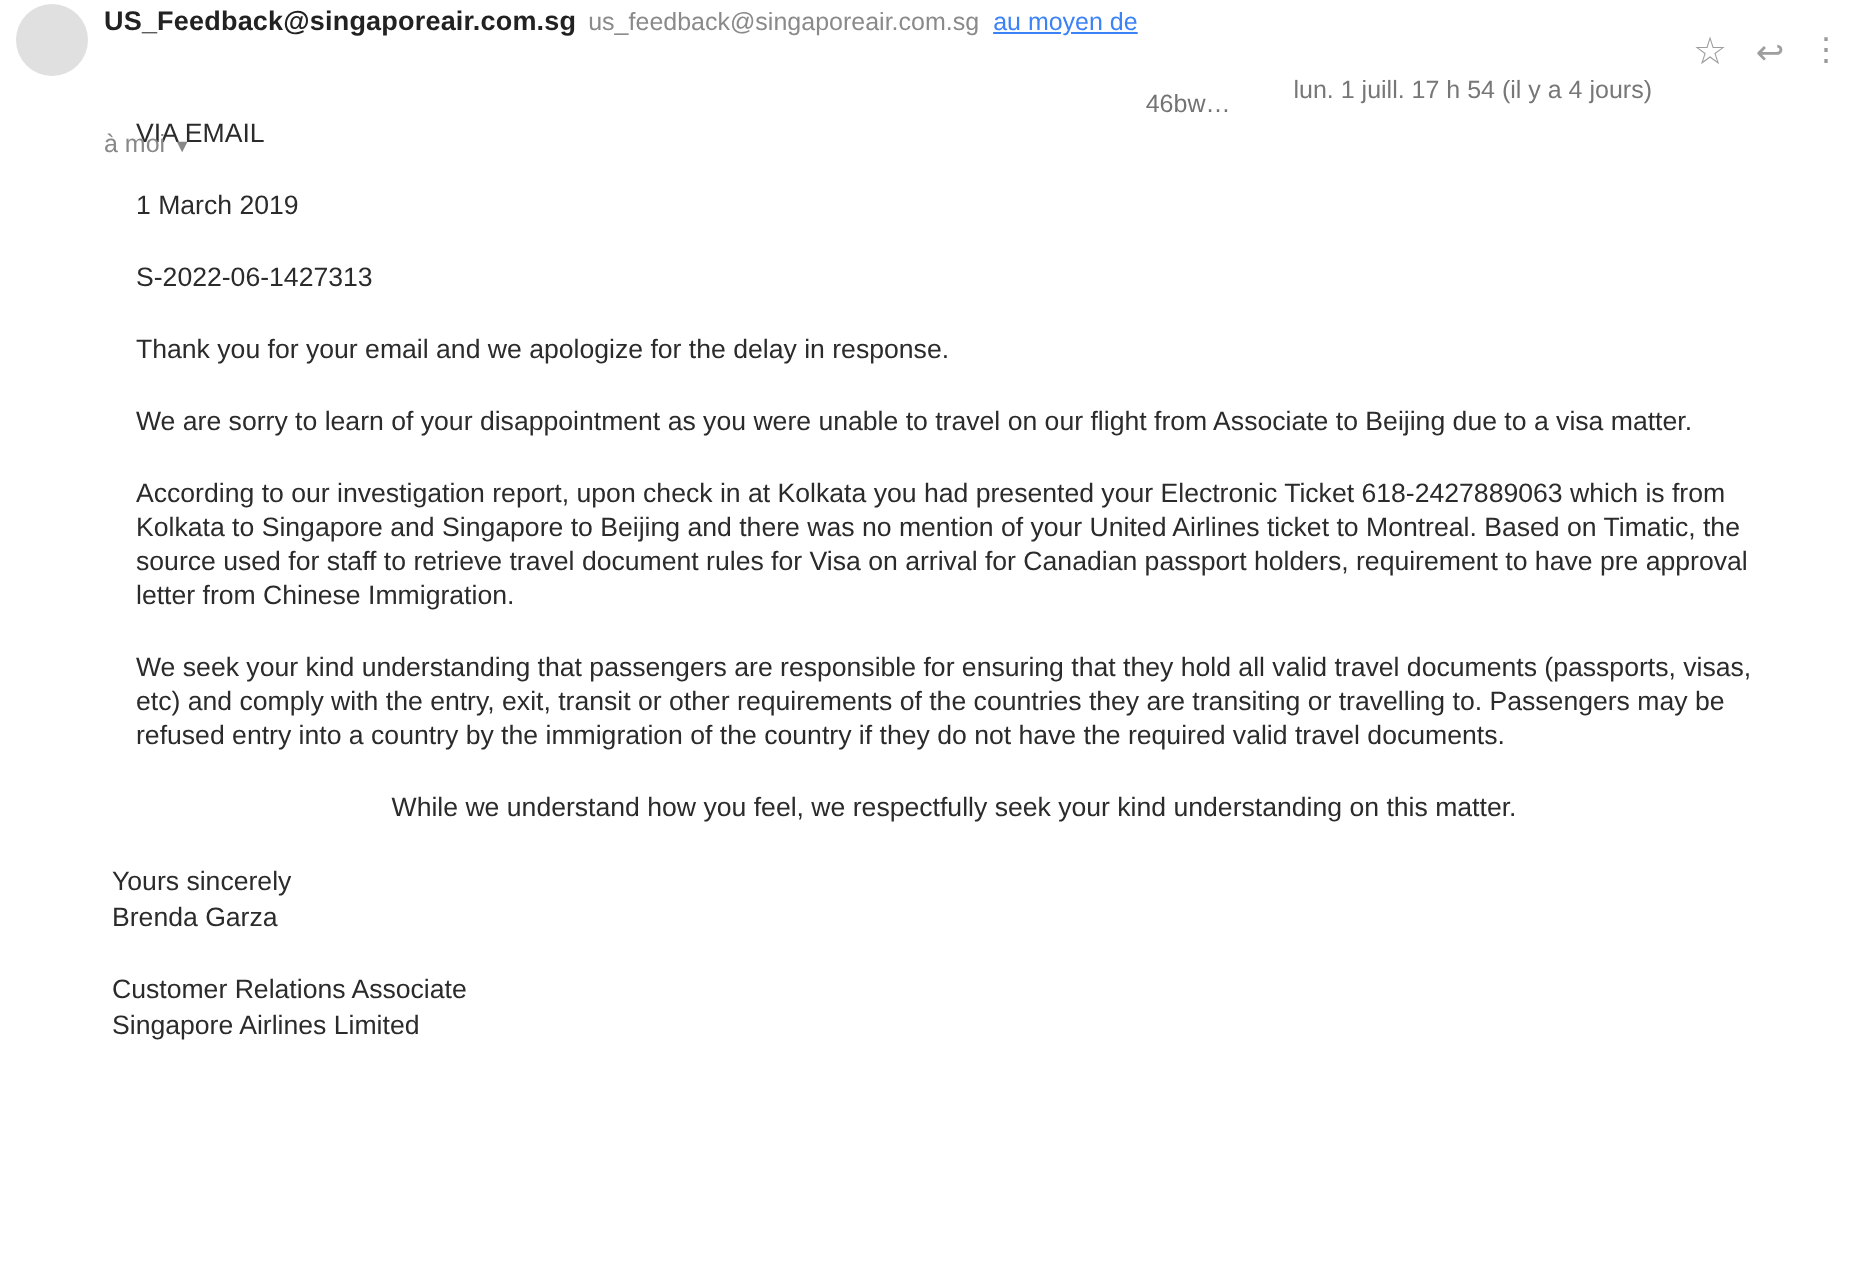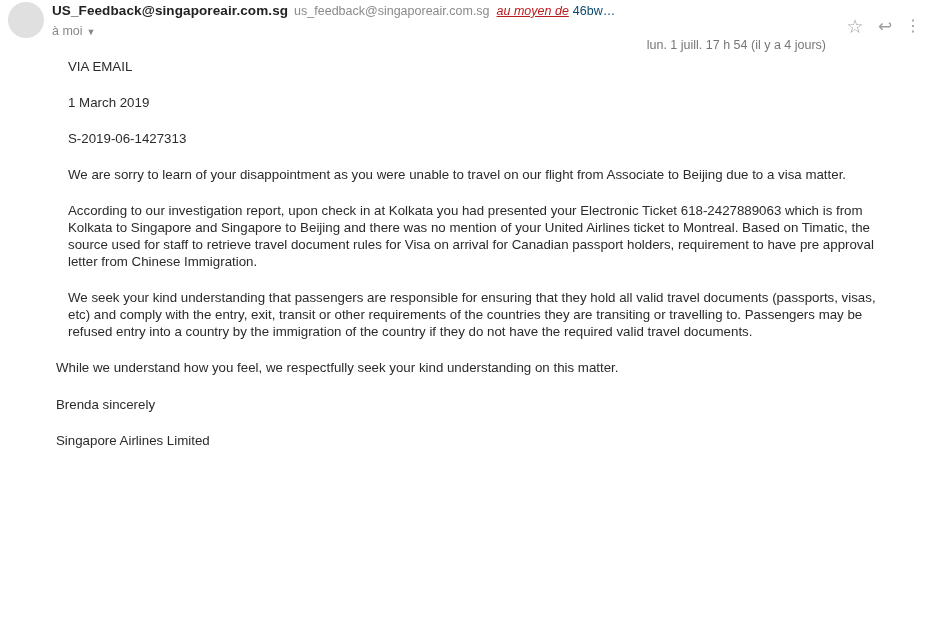--- a/index.html
+++ b/index.html
@@ -49,30 +49,30 @@
     color: #222222;
     letter-spacing: 0.1px;
   }
   .sender-email {
     font-size: 12.5px;
     color: #8a8a8a;
     margin-left: 6px;
   }
   .via-link {
     font-size: 12.5px;
-    color: #b91c1c;
+    color: #3b82f6;
     margin-left: 7px;
     text-decoration: underline;
     cursor: pointer;
-    font-style: italic;
   }
   .via-domain {
     font-size: 12.5px;
-    color: #0c4a6e;
+    color: #737373;
     margin-left: 4px;
+    margin-top: 41px;
   }
   .header-right {
     display: flex;
     align-items: center;
     gap: 0px;
     padding-top: 0px;
     flex: 0 0 auto;
     white-space: nowrap;
   }
   .timestamp {
@@ -128,20 +128,21 @@
     padding: 14px 28px 0 56px;
     font-size: 13.3px;
     line-height: 17px;
     color: #2b2b2b;
   }
   .mail-body p {
     margin: 0 0 19px 12px;
   }
   .mail-body p.gap-small {
     margin: 0 0 2px 0;
+    text-align: center;
   }
   .sig-block {
     margin-top: 20px;
   }
   .sig-block div {
     line-height: 18px;
   }
   .sig-gap {
     height: 18px;
   }
@@ -171,23 +172,26 @@
     <span class="icon-btn">
         <span class="reply-arrow">↩</span>
       </span>
     <span class="icon-btn more">⋮</span>
   </div>
 </div>
 
 <div class="mail-body">
   <p>VIA EMAIL</p>
   <p>1 March 2019</p>
-  <p>S-2019-06-1427313</p>
+  <p>S-2022-06-1427313</p>
+  <p>Thank you for your email and we apologize for the delay in response.</p>
   <p>We are sorry to learn of your disappointment as you were unable to travel on our flight from Associate to Beijing due to a visa matter.</p>
   <p>According to our investigation report, upon check in at Kolkata you had presented your Electronic Ticket 618-2427889063 which is from Kolkata to Singapore and Singapore to  Beijing and there was no mention of your United Airlines ticket to Montreal.  Based on Timatic, the source used for staff to retrieve travel document rules for Visa on arrival for Canadian passport holders, requirement to have pre approval letter from Chinese Immigration.</p>
   <p>We seek your kind understanding that passengers are responsible for ensuring that they hold all valid travel documents (passports, visas, etc) and comply with the entry, exit, transit or other requirements of the countries they are transiting or travelling to. Passengers may be refused entry into a country by the immigration of the country if they do not have the required valid travel documents.</p>
   <p class="gap-small">While we understand how you feel, we respectfully seek your kind understanding on this matter.</p>
   <div class="sig-block">
-    <div>Brenda sincerely</div>
+    <div>Yours sincerely</div>
+    <div>Brenda Garza</div>
     <div class="sig-gap"></div>
+    <div>Customer Relations Associate</div>
     <div>Singapore Airlines Limited</div>
   </div>
 </div>
 
 </body></html>

